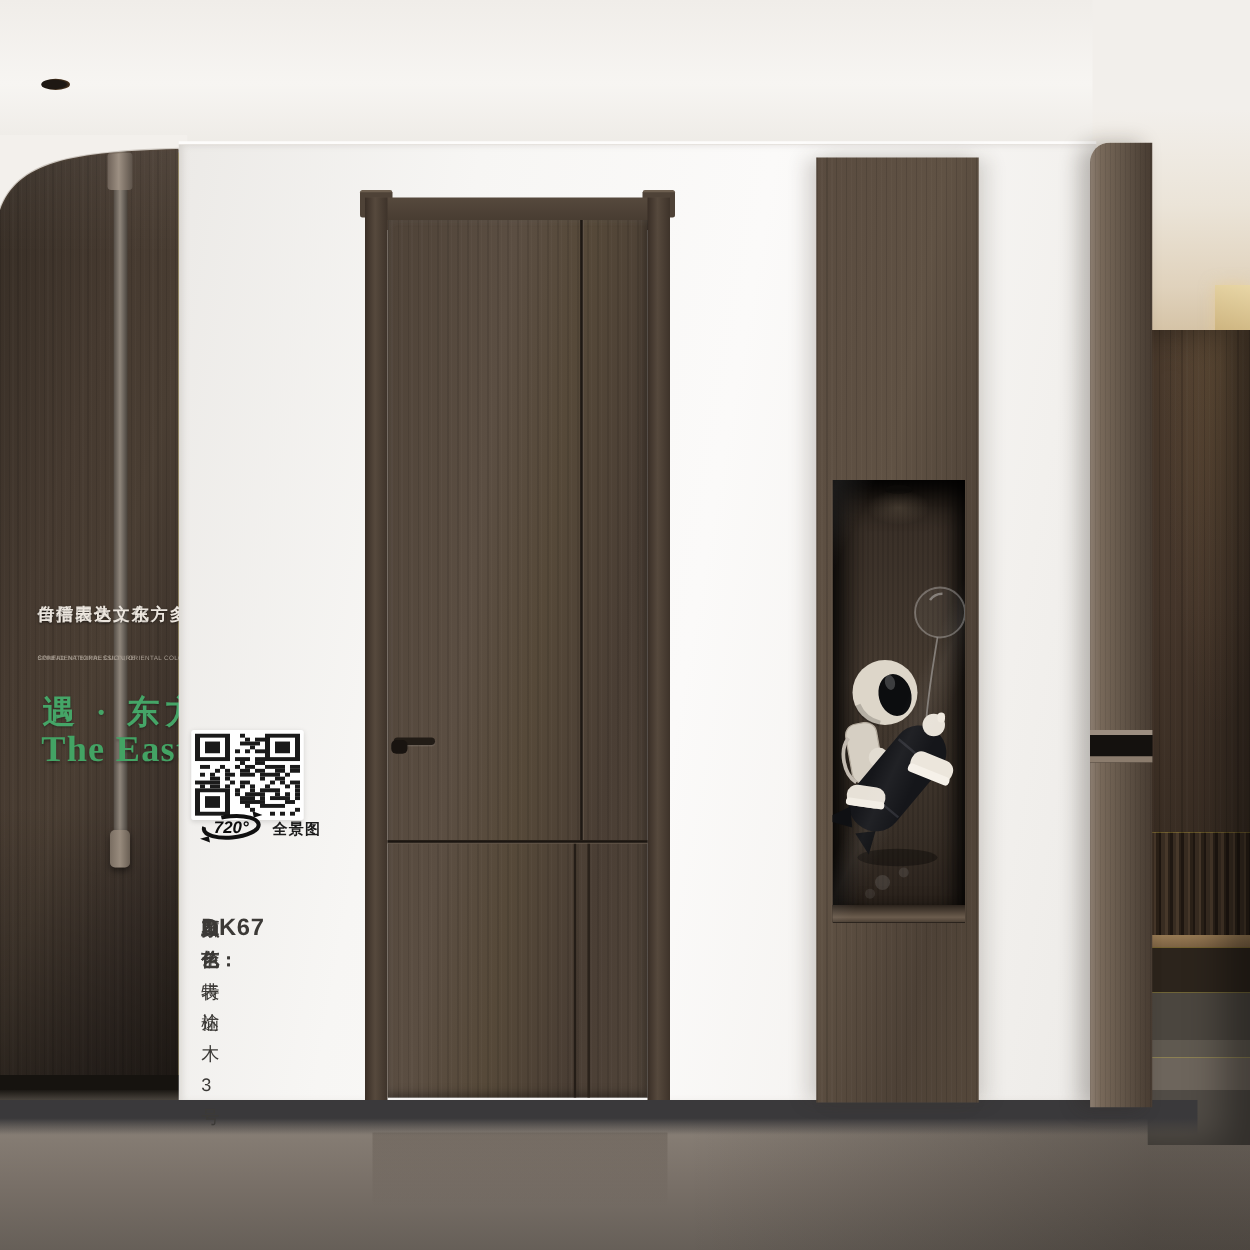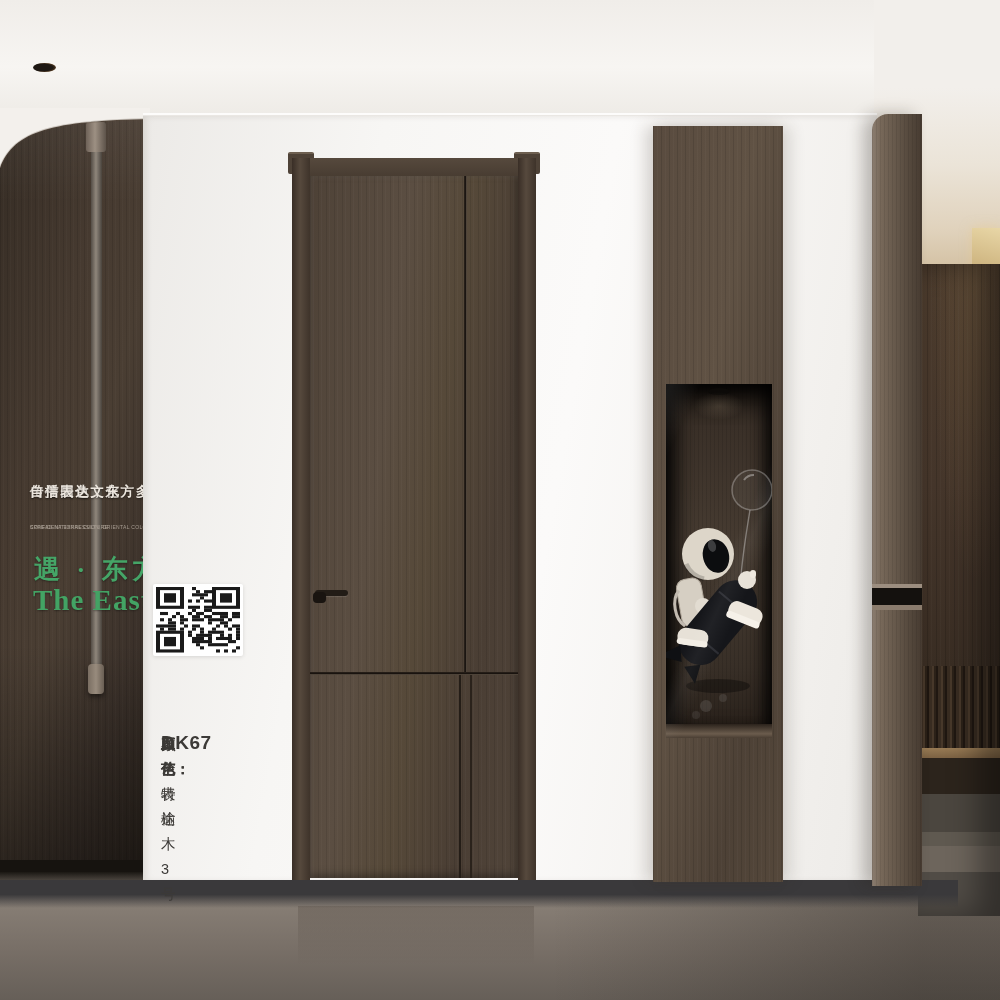--- a/index.html
+++ b/index.html
@@ -413,20 +413,31 @@
         <i style="left:64px;top:72px"></i>
         <i style="left:68px;top:72px"></i>
         <i style="left:44px;top:76px"></i>
         <i style="left:80px;top:76px"></i>
         <i style="left:60px;top:80px"></i>
         <i style="left:68px;top:80px"></i>
         <i style="left:76px;top:80px"></i>
       </div>
   </div>
 
+  <div class="badge">
+    <div class="pan-icon">
+      <svg width="50" height="27" viewBox="0 0 50 27" style="left:0;top:0;">
+        <ellipse cx="25" cy="13.5" rx="22" ry="8.5" fill="none" stroke="#101010" stroke-width="3.2" stroke-dasharray="52 16" transform="rotate(-5 25 13.5)"></ellipse>
+        <path d="M7,21 L0,23 L8,26 Z" fill="#101010"></path>
+        <path d="M43,6 L50,4 L42,1 Z" fill="#101010"></path>
+      </svg>
+      <div class="pan-deg">720°</div>
+    </div>
+    <div class="pan-label">全景图</div>
+  </div>
 
   <div class="product">
     <span class="model">DK67</span>
     <span class="row">
         <span class="lbl">颜色：</span>
         <span class="val">布伦特榆木3号</span>
       </span>
     <span class="row">
         <span class="lbl">工艺：</span>
         <span class="val">自信表达</span>

